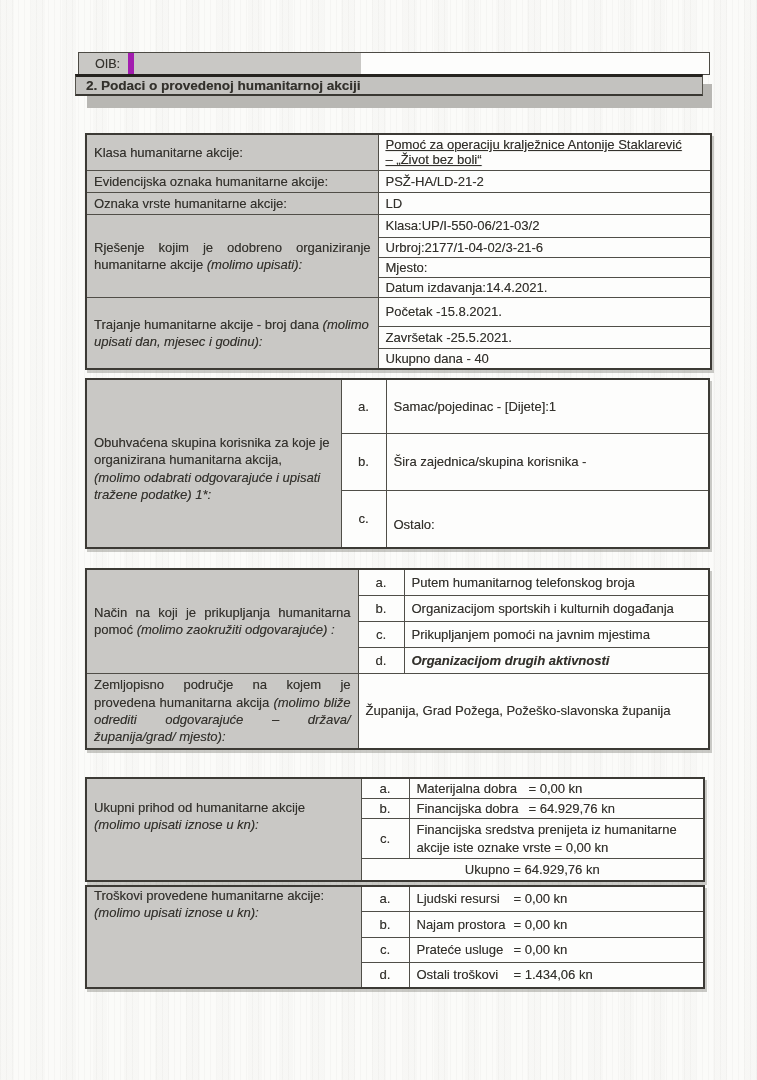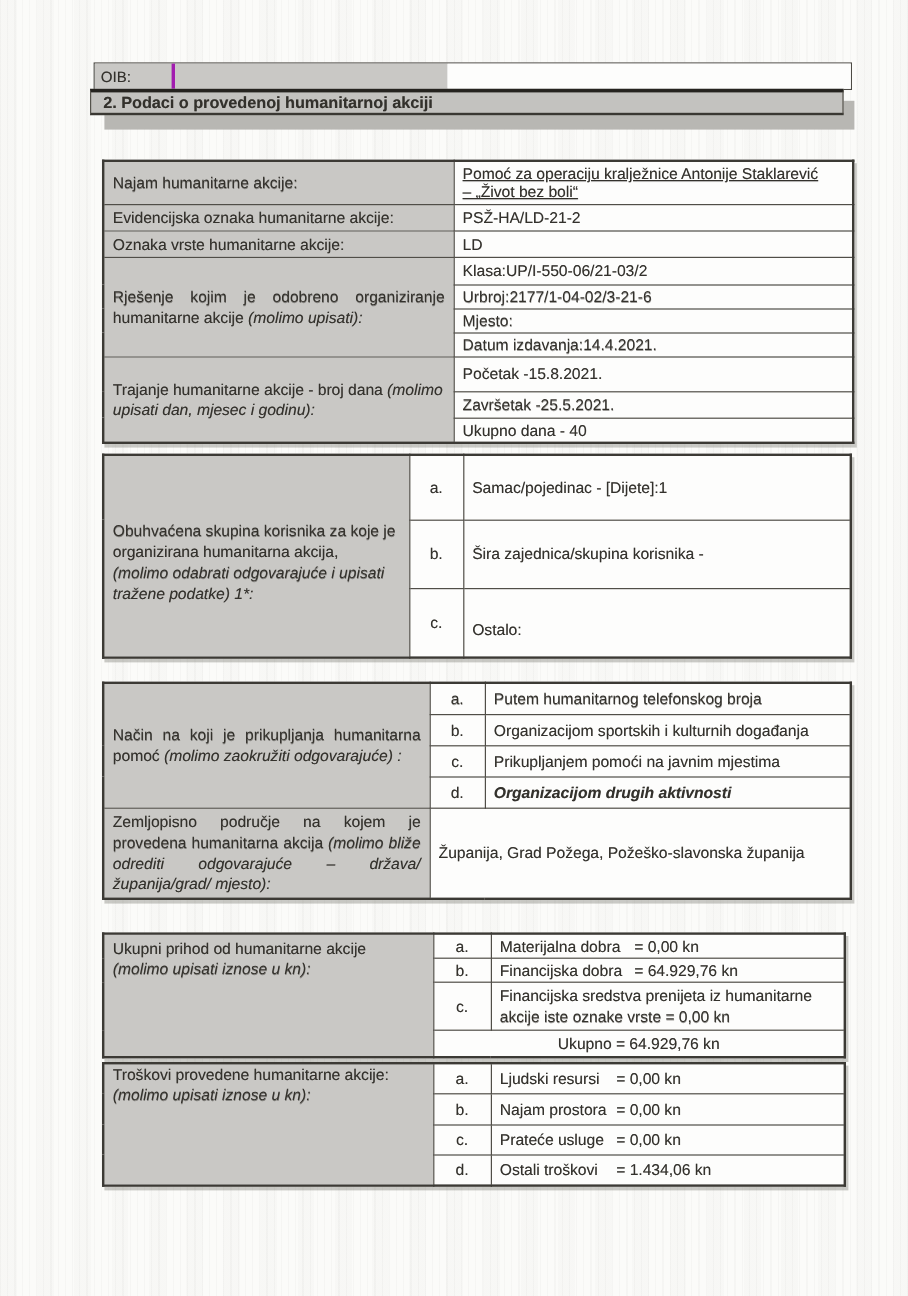--- a/index.html
+++ b/index.html
@@ -9,21 +9,21 @@
     color:#33312c;
     background:
       repeating-linear-gradient(90deg, rgba(70,68,62,0.030) 0 1px, rgba(0,0,0,0) 1px 6px),
       repeating-linear-gradient(90deg, rgba(70,68,62,0.018) 0 14px, rgba(0,0,0,0) 14px 31px),
       #fbfbf9;
     text-shadow:0.2px 0.2px 0.4px rgba(45,43,38,0.45);
   }
   .abs{position:absolute;}
   
   .oib-box{left:78px;top:52px;width:630px;height:21px;border:1px solid #4c4a44;display:flex;align-items:stretch;background:#fff;}
-  .oib-label{width:67px;background:#c9c8c5;border-right:3px solid #a21caf;font-size:12.5px;display:flex;align-items:center;padding-left:5px;box-sizing:border-box;}
+  .oib-label{width:55px;background:#c9c8c5;border-right:6px solid #a21caf;font-size:12.5px;display:flex;align-items:center;padding-left:16px;box-sizing:border-box;}
   .oib-redact{width:227px;background:#c9c8c5;}
   .oib-rest{flex:1;background:#fdfdfc;}
   
   .hdr-shadow{left:87px;top:84px;width:625px;height:24px;background:#b8b7b3;}
   .hdr-bar{
     left:75px;top:74px;width:628px;height:22px;background:#c3c2bf;
     border-top:3px solid #25231f;border-bottom:2px solid #3a3833;
     border-left:1px solid #55534c;border-right:1px solid #55534c;
     box-sizing:border-box;display:flex;align-items:center;
     font-size:13.5px;font-weight:bold;padding-left:10px;
@@ -59,21 +59,21 @@
   <div class="abs hdr-shadow"></div>
   <div class="abs hdr-bar">2.  Podaci o provedenoj humanitarnoj akciji</div>
 
   <table class="doc abs" style="left:85px;top:133px;width:625px;">
     <colgroup>
         <col style="width:292px">
         <col style="width:333px">
       </colgroup>
     <tbody>
         <tr>
-      <td class="lbl top" style="height:36px">Najam humanitarne  akcije:</td>
+      <td class="lbl top" style="height:36px">Klasa humanitarne  akcije:</td>
       <td class="top">
         <span class="vline1">Pomoć za operaciju kralježnice Antonije Staklarević</span>
         <span class="vline1">– „Život bez boli“</span>
       </td>
     </tr>
     <tr>
       <td class="lbl" style="height:18px">Evidencijska oznaka humanitarne akcije:</td>
       <td>PSŽ-HA/LD-21-2</td>
     </tr>
     <tr>
@@ -172,21 +172,21 @@
     </table>
 
   <table class="doc abs" style="left:85px;top:777px;width:618px;">
     <colgroup>
         <col style="width:275px">
         <col style="width:48px">
         <col style="width:295px">
       </colgroup>
     <tbody>
         <tr>
-      <td class="lbl" rowspan="4" style="vertical-align:top;padding-top:3px">
+      <td class="lbl" rowspan="4" style="vertical-align:top;padding-top:20px">
         <span>Ukupni prihod od humanitarne akcije </span><br>
         <span class="it">(molimo upisati iznose u kn):</span>
       </td>
       <td class="letter" style="height:18px">a.</td>
       <td>
         <span class="flexval">
               <span class="nm t4nm">Materijalna dobra</span>
               <span>= 0,00 kn</span>
             </span>
       </td>

